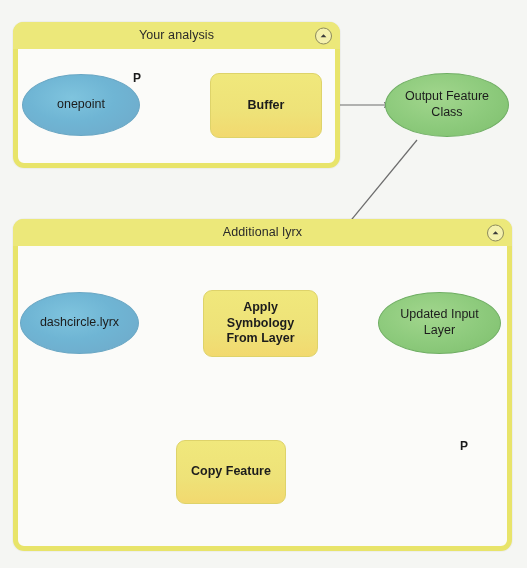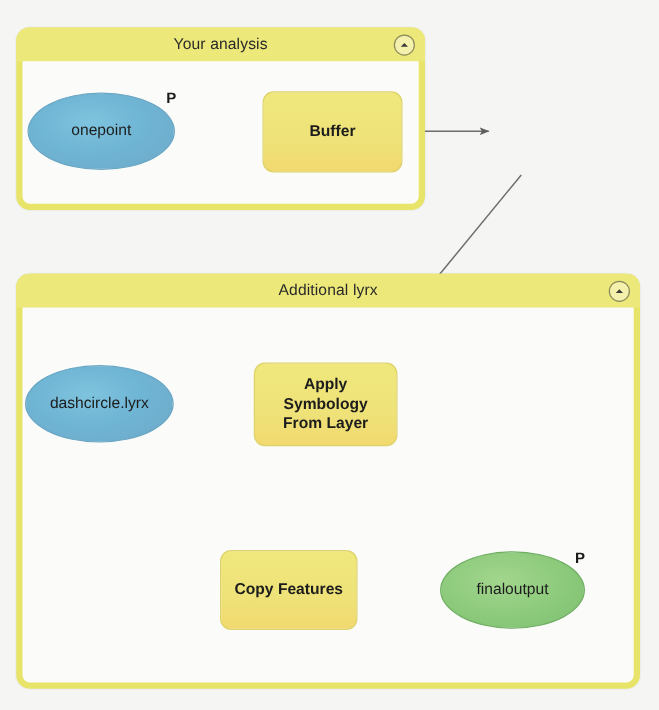--- a/index.html
+++ b/index.html
@@ -172,32 +172,35 @@
 
   <div class="node node-data-in" style="left:22px; top:74px; width:118px; height:62px;">
     <span class="node-label">onepoint</span>
   </div>
   <div class="p-badge" style="left:133px; top:72px;">P</div>
 
   <div class="node node-tool" style="left:210px; top:73px; width:112px; height:65px;">
     <span class="node-label">Buffer</span>
   </div>
 
+  <div class="node node-data-out" style="left:385px; top:73px; width:124px; height:64px;">
+    <span class="node-label">Output Feature Class</span>
+  </div>
 
   <div class="node node-tool" style="left:203px; top:290px; width:115px; height:67px;">
     <span class="node-label">Apply Symbology From Layer</span>
   </div>
 
   <div class="node node-data-in" style="left:20px; top:292px; width:119px; height:62px;">
     <span class="node-label">dashcircle.lyrx</span>
   </div>
 
+  <div class="node node-data-out" style="left:378px; top:292px; width:123px; height:62px;">
+    <span class="node-label">Updated Input Layer</span>
+  </div>
 
   <div class="node node-tool" style="left:176px; top:440px; width:110px; height:64px;">
-    <span class="node-label">Copy Features</span>
-  </div>
-
-  <div class="node node-data-out" style="left:352px; top:441px; width:116px; height:62px;">
-    <span class="node-label">finaloutput</span>
-  </div>
+    <span class="node-label">Copy Feature</span>
+  </div>
+
   <div class="p-badge" style="left:460px; top:440px;">P</div>
 
 </div>
 
 </body></html>

